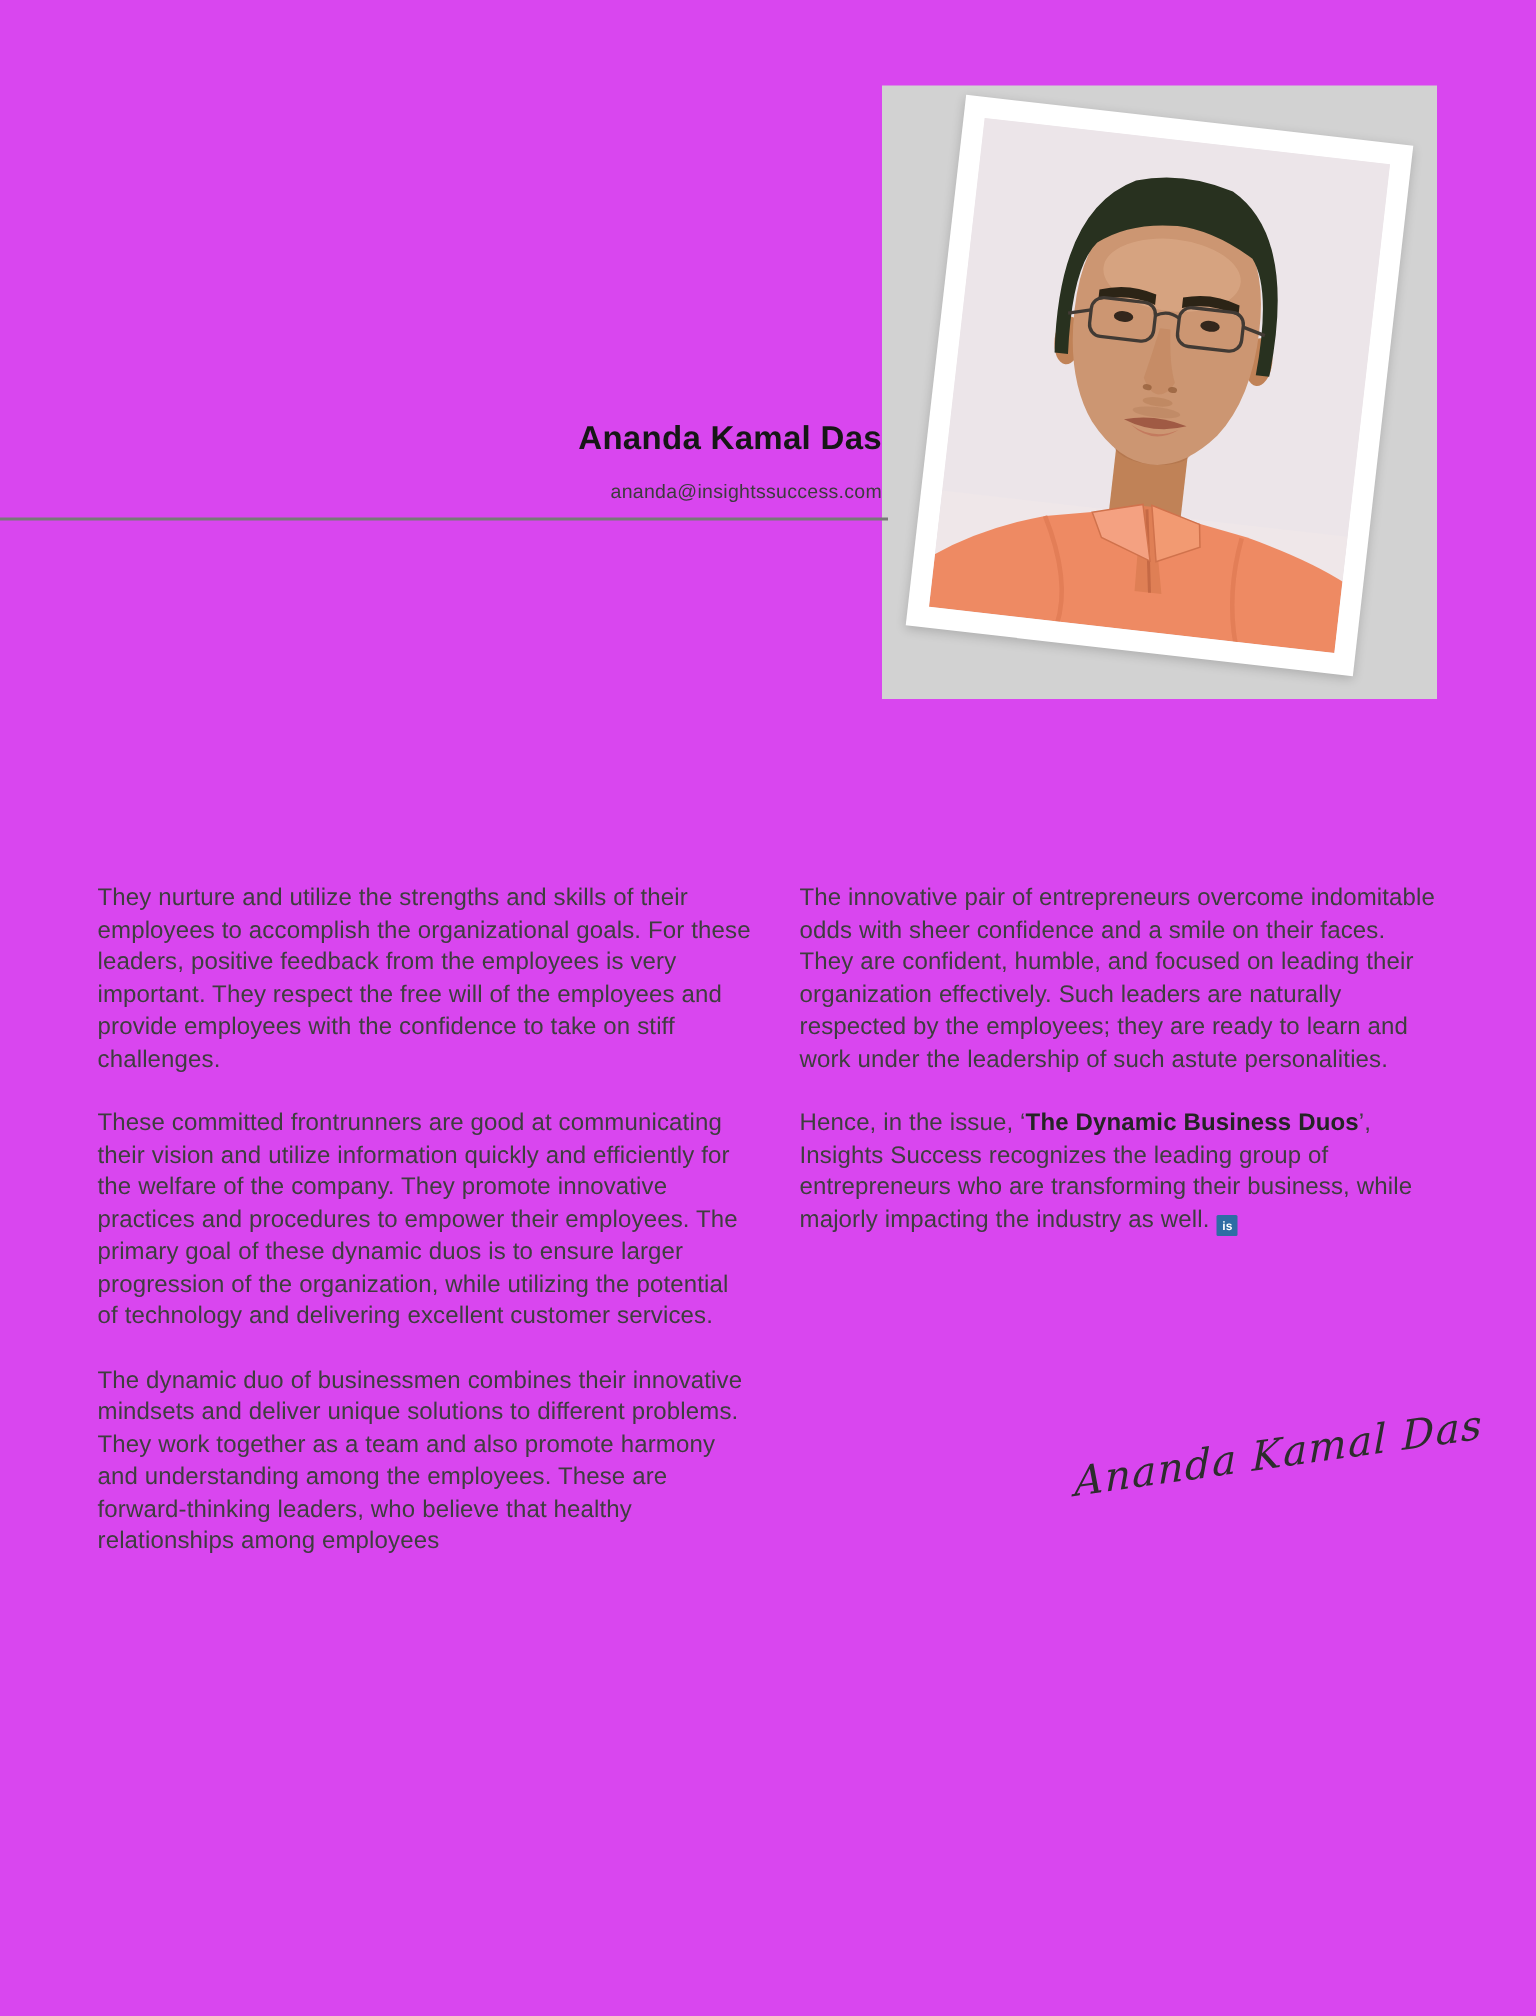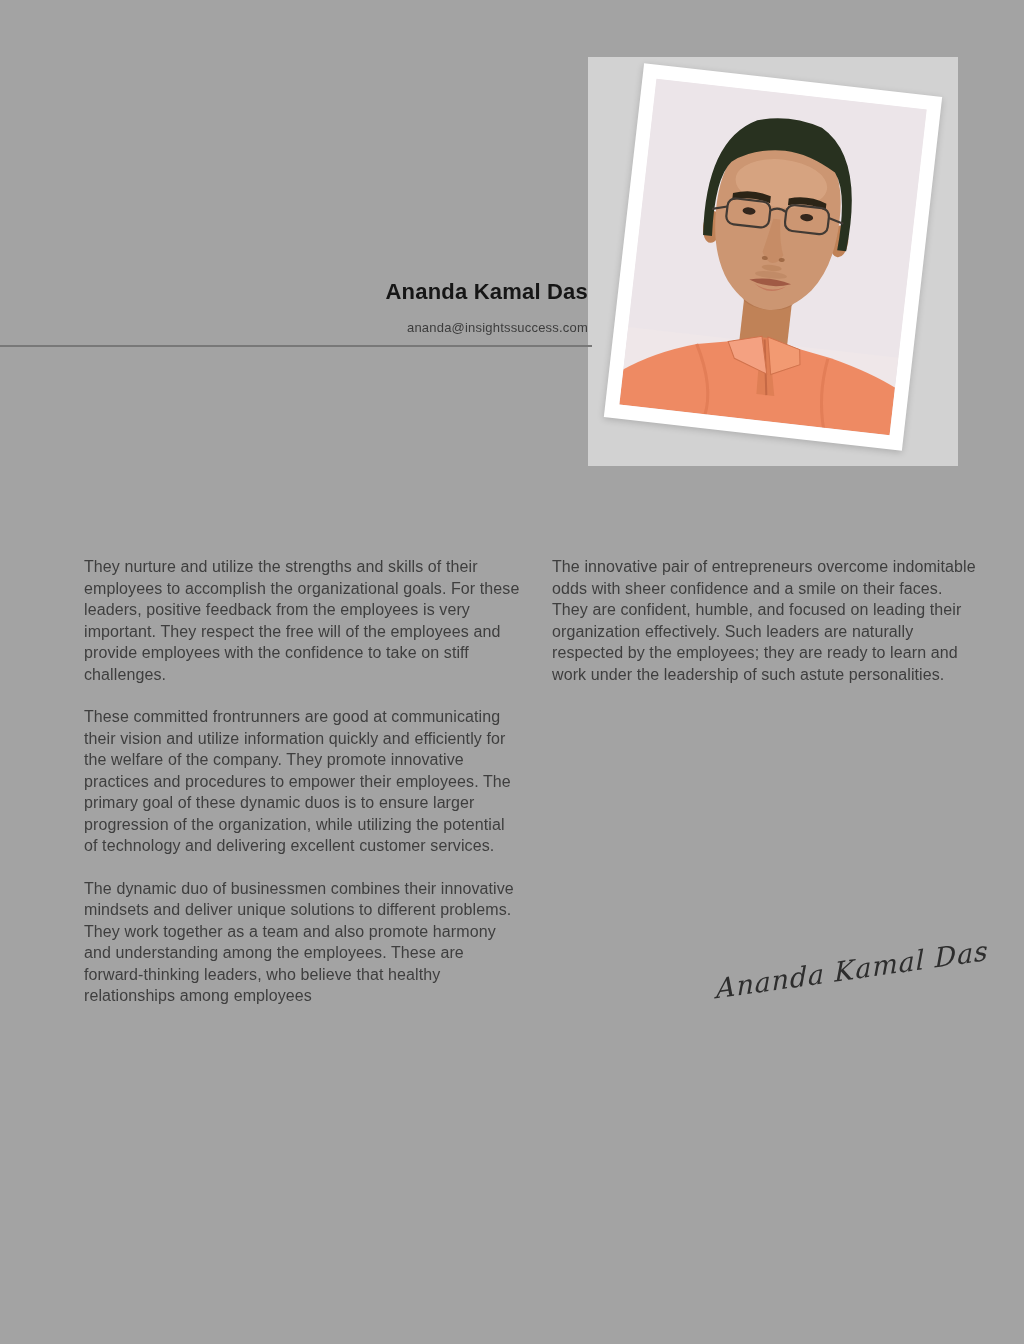--- a/index.html
+++ b/index.html
@@ -1,21 +1,21 @@
 <!DOCTYPE html>
 <html><head>
 <meta charset="utf-8">
 <style>
   * { margin: 0; padding: 0; box-sizing: border-box; }
   html, body { background: #ffffff; }
   .page {
     position: relative;
     width: 1024px;
     height: 1344px;
-    background: #a3a3a3;
+    background: #d946ef;
     overflow: hidden;
     font-family: "Liberation Sans", sans-serif;
   }
 
   
   .photo-backdrop {
     position: absolute;
     left: 588px; top: 57px;
     width: 370px; height: 409px;
     background: #d2d2d2;
@@ -60,26 +60,25 @@
   .rule {
     position: absolute;
     left: 0; top: 345px;
     width: 592px; height: 2px;
     background: #787878;
   }
 
   
   .col {
     position: absolute;
-    top: 556px;
+    top: 588px;
     font-size: 16px;
     line-height: 21.5px;
     color: #3e3e3e;
     letter-spacing: 0.1px;
-    margin-left: 19px;
   }
   .col-left  { left: 65px;  width: 436px; }
   .col-right { left: 533px; width: 428px; }
   .col p { margin: 0 0 21px 0; }
   .col p:last-child { margin-bottom: 0; }
   .col b { color: #242424; }
 
   .endmark {
     display: inline-flex;
     align-items: center;
@@ -181,19 +180,20 @@
   <div class="rule"></div>
 
   <div class="col col-left">
     <p>They nurture and utilize the strengths and skills of their employees to accomplish the organizational goals. For these leaders, positive feedback from the employees is very important. They respect the free will of the employees and provide employees with the confidence to take on stiff challenges.</p>
     <p>These committed frontrunners are good at communicating their vision and utilize information quickly and efficiently for the welfare of the company. They promote innovative practices and procedures to empower their employees. The primary goal of these dynamic duos is to ensure larger progression of the organization, while utilizing the potential of technology and delivering excellent customer services.</p>
     <p>The dynamic duo of businessmen combines their innovative mindsets and deliver unique solutions to different problems. They work together as a team and also promote harmony and understanding among the employees. These are forward-thinking leaders, who believe that healthy relationships among employees</p>
   </div>
 
   <div class="col col-right">
     <p>The innovative pair of entrepreneurs overcome indomitable odds with sheer confidence and a smile on their faces. They are confident, humble, and focused on leading their organization effectively. Such leaders are naturally respected by the employees; they are ready to learn and work under the leadership of such astute personalities.</p>
+    <p><span>Hence, in the issue, ‘</span><b>The Dynamic Business Duos</b><span>’, Insights Success recognizes the leading group of entrepreneurs who are transforming their business, while majorly impacting the industry as well.</span><span class="endmark">is</span></p>
   </div>
 
   <div class="signature">
     <span class="sig-text">Ananda Kamal Das</span>
   </div>
 
 </div>
 
 </body></html>

